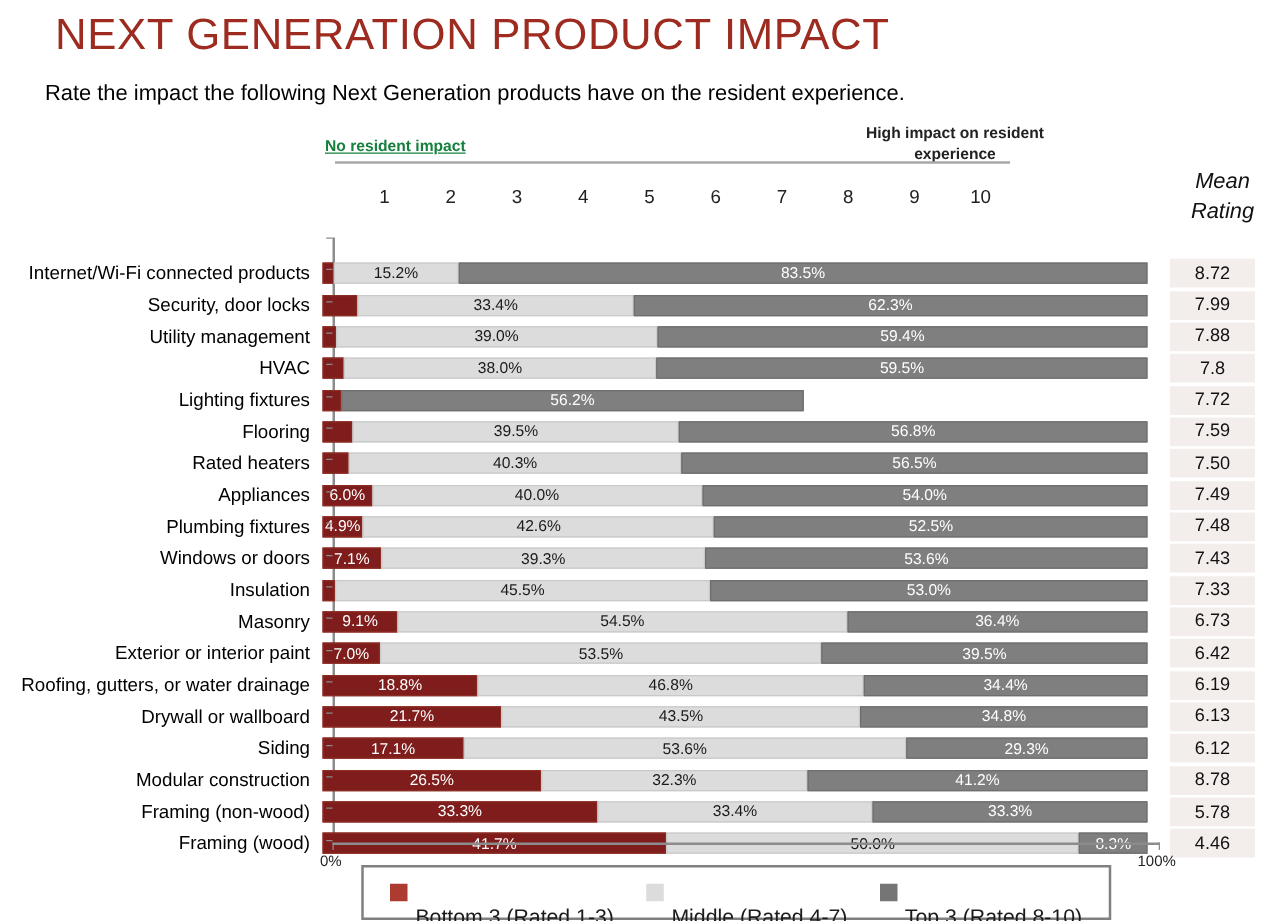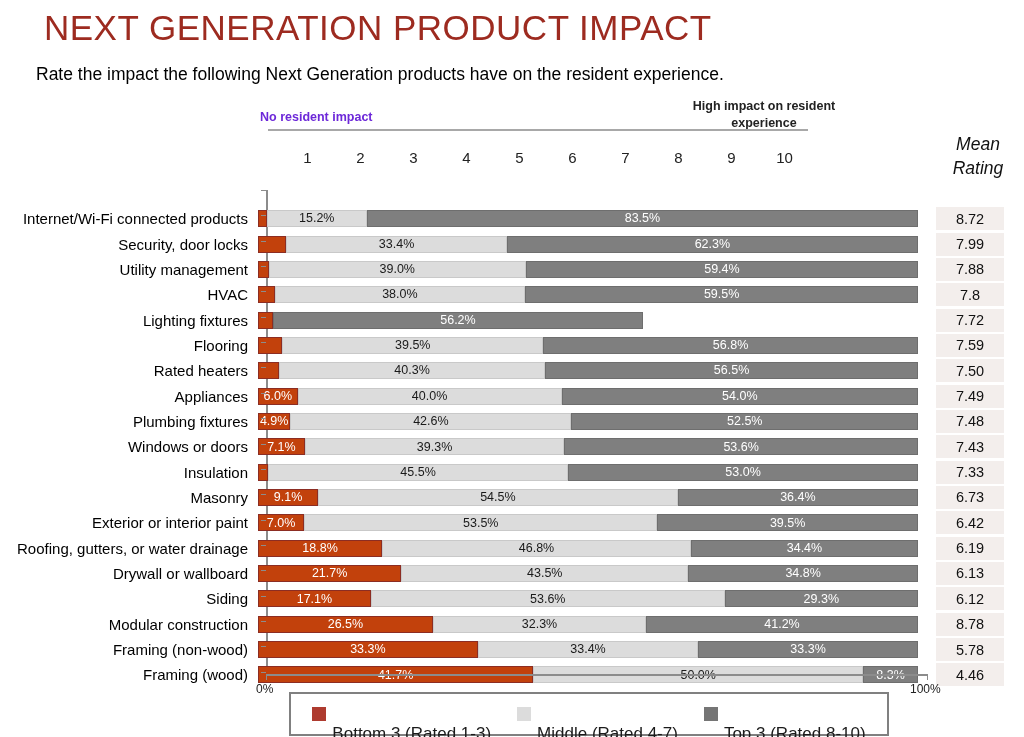--- a/index.html
+++ b/index.html
@@ -26,21 +26,22 @@
     left: 36px; top: 64px;
     font-size: 17.5px;
     color: #000;
     white-space: nowrap;
   }
   .scale-left-label {
     position: absolute;
     left: 260px; top: 110px;
     font-size: 12.5px;
     font-weight: bold;
-    color: #6d28d9;
+    color: #15803d;
+    text-decoration: underline;
   }
   .scale-right-label {
     position: absolute;
     left: 688px; top: 98px;
     width: 152px;
     text-align: center;
     font-size: 12.5px;
     font-weight: bold;
     line-height: 1.35;
     color: #222;
@@ -105,21 +106,21 @@
     display: flex;
     align-items: center;
     justify-content: center;
     overflow: hidden;
   }
   .seg span {
     font-size: 12.5px;
     white-space: nowrap;
     line-height: 1;
   }
-  .seg-bottom3 { background: #c2410c; border: 1px solid #8c2d23; }
+  .seg-bottom3 { background: #7f1d1d; border: 1px solid #8c2d23; }
   .seg-bottom3 span { color: #ffffff; }
   .seg-middle  { background: #dcdcdc; border: 1px solid #c9c9c9; }
   .seg-middle span { color: #1a1a1a; }
   .seg-top3    { background: #7f7f7f; border: 1px solid #6e6e6e; }
   .seg-top3 span { color: #ffffff; }
   .mean-cell {
     margin-left: 18px;
     width: 68px;
     height: 23px;
     flex: 0 0 auto;

